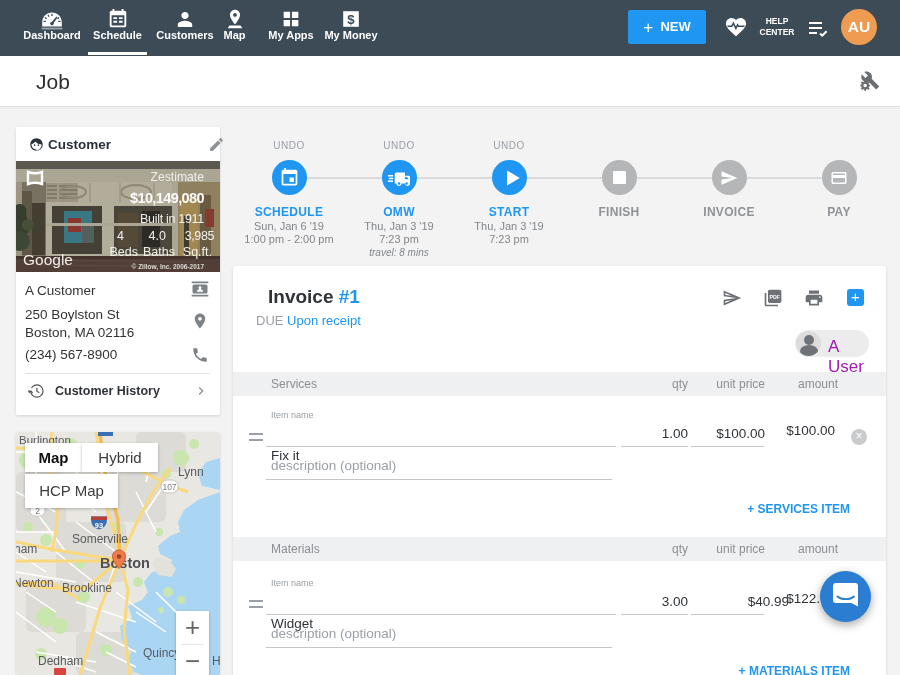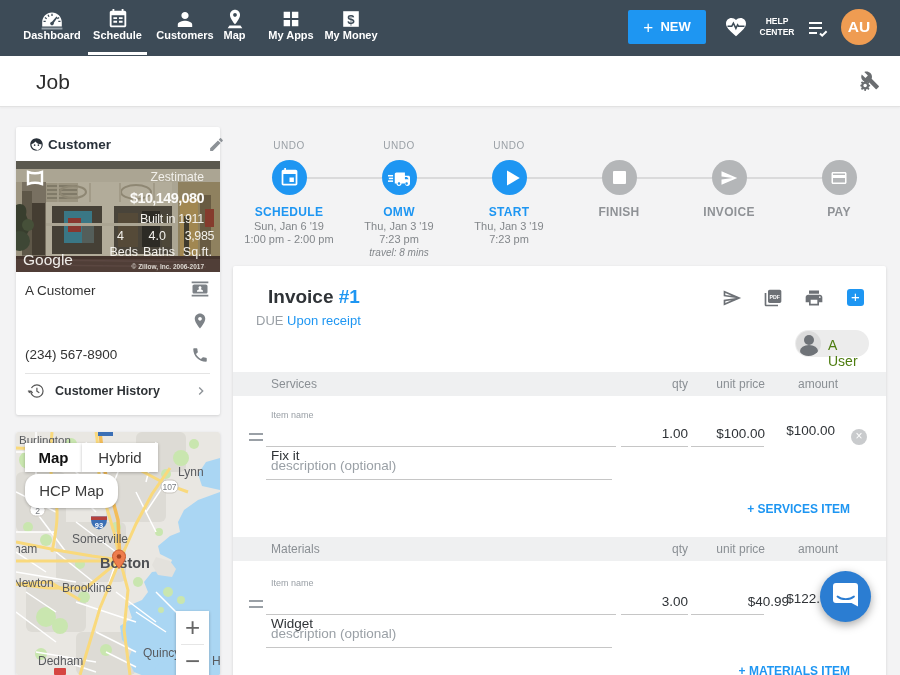--- a/index.html
+++ b/index.html
@@ -197,20 +197,21 @@
       <text x="7" y="104" font-size="15.5" fill="#f0eeea">Google</text>
       <text x="188" y="108" font-size="6.5" font-weight="bold" text-anchor="end" fill="#ddd9d2">© Zillow, Inc. 2006-2017</text>
     </g>
     <path d="M12 11 Q 19 13.5 26 11 L26 23 Q 19 20.5 12 23 Z" fill="none" stroke="#fff" stroke-width="2.4"></path>
   </svg>
   </div>
   <div class="cinfo" style="left:9px; top:156px;">A Customer</div>
   <svg class="abs" style="left:174px; top:152px;" width="20" height="20" viewBox="0 0 24 24" fill="#7d8287">
       <path d="M2 3h20v2H2V3zm0 16h20v2H2v-2zM19 6.5H5c-1.1 0-2 .9-2 2v7c0 1.1.9 2 2 2h14c1.1 0 2-.9 2-2v-7c0-1.1-.9-2-2-2zM12 8.8c1 0 1.8.8 1.8 1.8s-.8 1.8-1.8 1.8-1.8-.8-1.8-1.8.8-1.8 1.8-1.8zm3.6 6.4H8.4v-.9c0-1.2 2.4-1.9 3.6-1.9s3.6.7 3.6 1.9v.9z"></path>
     </svg>
+  <div class="cinfo" style="left:9px; top:179px; line-height:17.5px;">250 Boylston St<br>Boston, MA 02116</div>
   <svg class="abs" style="left:175px; top:185px;" width="18" height="18" viewBox="0 0 24 24" fill="#7d8287">
       <path d="M12 2C8.13 2 5 5.13 5 9c0 5.25 7 13 7 13s7-7.75 7-13c0-3.87-3.13-7-7-7zm0 9.5c-1.38 0-2.5-1.12-2.5-2.5s1.12-2.5 2.5-2.5 2.5 1.12 2.5 2.5-1.12 2.5-2.5 2.5z"></path>
     </svg>
   <div class="cinfo" style="left:9px; top:220px;">(234) 567-8900</div>
   <svg class="abs" style="left:175px; top:219px;" width="18" height="18" viewBox="0 0 24 24" fill="#7d8287">
       <path d="M6.62 10.79c1.44 2.83 3.76 5.14 6.59 6.59l2.2-2.2c.27-.27.67-.36 1.02-.24 1.12.37 2.33.57 3.57.57.55 0 1 .45 1 1V20c0 .55-.45 1-1 1-9.39 0-17-7.61-17-17 0-.55.45-1 1-1h3.5c.55 0 1 .45 1 1 0 1.25.2 2.45.57 3.57.11.35.03.74-.25 1.02l-2.2 2.2z"></path>
     </svg>
   <div style="position:absolute; left:9px; top:246px; width:185px; height:1px; background:#e4e4e4;"></div>
   <svg class="abs" style="left:11px; top:255px;" width="18" height="18" viewBox="0 0 24 24" fill="none" stroke="#555" stroke-width="1.6">
       <circle cx="13.2" cy="12" r="8.2"></circle>
@@ -308,21 +309,21 @@
       <text x="196" y="233" font-size="12">Hi</text>
     </g>
     <path d="M103 118c-3.6 0-6.5 2.9-6.5 6.5 0 4.9 6.5 12 6.5 12s6.5-7.1 6.5-12c0-3.6-2.9-6.5-6.5-6.5z" fill="#ee7d4d" stroke="#c55a30" stroke-width="1"></path>
     <circle cx="103" cy="124.5" r="2.3" fill="#a34420"></circle>
     <rect x="38" y="236" width="12" height="7" rx="1" fill="#d64541"></rect>
     <rect x="82" y="0" width="15" height="4" fill="#3b6fb5"></rect>
     <path d="M120 180l30 20M140 160l25 25M60 60l20 20M10 160l30 20" stroke="#fff" stroke-width="1.5"></path>
   </svg>
   <div class="mapbtn" style="left:9px; top:11px; width:57px; height:29px; line-height:29px; font-weight:bold; font-size:15px; color:#111;">Map</div>
   <div class="mapbtn" style="left:66px; top:11px; width:76px; height:29px; line-height:29px; font-size:15px; color:#3c3c3c;">Hybrid</div>
-  <div class="mapbtn" style="left:9px; top:42px; width:93px; height:34px; line-height:34px; font-size:15px; color:#3c3c3c;border-radius:13px;">HCP Map</div>
+  <div class="mapbtn" style="left:9px; top:42px; width:93px; height:34px; line-height:34px; font-size:15px; color:#3c3c3c;">HCP Map</div>
   <div class="mapbtn" style="left:160px; top:179px; width:33px; height:70px;">
     <div style="font-size:26px; color:#666; line-height:33px;">+</div>
     <div style="height:1px; background:#e6e6e6; margin:0 5px;"></div>
     <div style="font-size:26px; color:#666; line-height:33px;">−</div>
   </div>
 </div>
 
 <div class="tl-undo" style="left:289px;">UNDO</div>
 <div class="tl-undo" style="left:399px;">UNDO</div>
 <div class="tl-undo" style="left:509px;">UNDO</div>
@@ -388,21 +389,21 @@
       <path d="M19 8H5c-1.66 0-3 1.34-3 3v6h4v4h12v-4h4v-6c0-1.66-1.34-3-3-3zm-3 11H8v-5h8v5zm3-7c-.55 0-1-.45-1-1s.45-1 1-1 1 .45 1 1-.45 1-1 1zm-1-9H6v4h12V3z"></path>
     </svg>
   <div style="position:absolute; left:614px; top:23px; width:17px; height:17px; background:#1e96f2; border-radius:3px;">
       <div style="color:#fff; font-size:15px; text-align:center; line-height:16px;">+</div>
     </div>
   <div style="position:absolute; left:562px; top:64px; width:74px; height:27px; background:#ececec; border-radius:14px;">
     <div style="position:absolute; left:1px; top:1px; width:25px; height:25px; border-radius:50%; background:#dcdcdc; overflow:hidden;">
       <div style="position:absolute; left:7.5px; top:4px; width:10px; height:10px; border-radius:50%; background:#6f7378;"></div>
       <div style="position:absolute; left:3.5px; top:14px; width:18px; height:12px; border-radius:50%; background:#6f7378;"></div>
     </div>
-    <div style="position:absolute; left:33px; top:7px; font-size:14px; color:#4d7c0f;">A User</div>
+    <div style="position:absolute; left:33px; top:7px; font-size:17px; color:#a21caf;">A User</div>
   </div>
 
   <div class="sechead" style="top:106px;">
     <div class="l">Services</div>
     <div style="position:absolute; top:5px; left:375px; width:80px; text-align:right;">qty</div>
     <div style="position:absolute; top:5px; left:455px; width:77px; text-align:right;">unit price</div>
     <div style="position:absolute; top:5px; left:545px; width:60px; text-align:right;">amount</div>
   </div>
   <div class="draghandle" style="left:16px; top:167px;"></div>
   <div class="itemlbl" style="left:38px; top:144px;">Item name</div>

